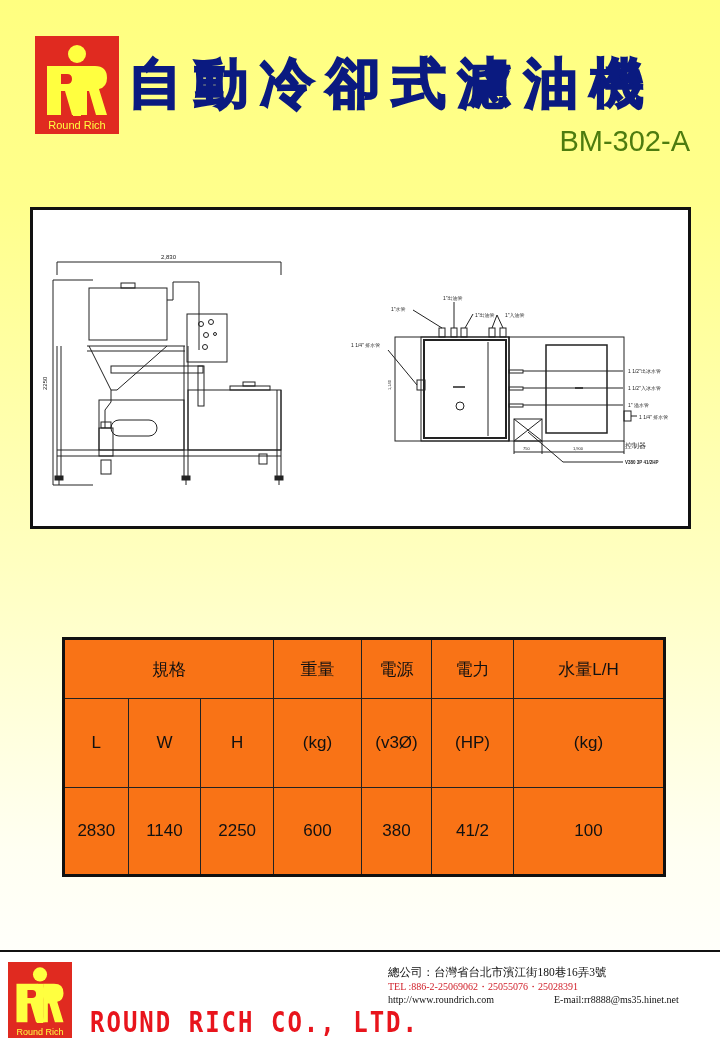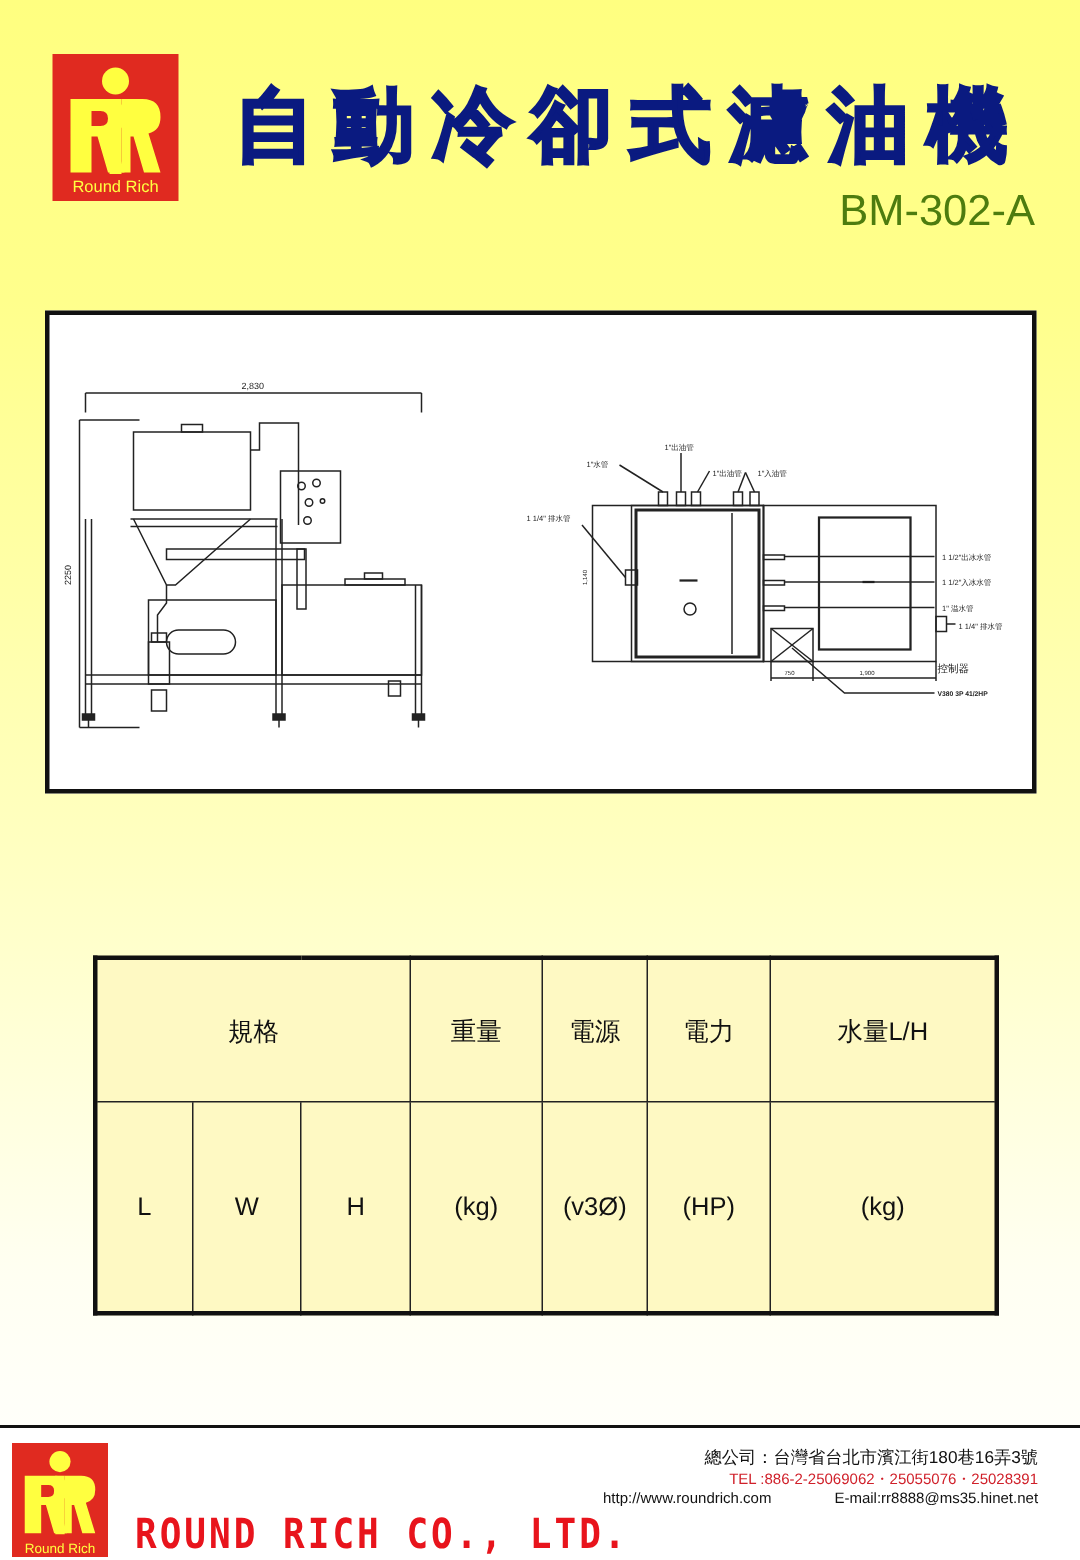--- a/index.html
+++ b/index.html
@@ -16,34 +16,34 @@
   .logo svg { position: absolute; left: 8px; top: 6px; }
   .logo .logo-text {
     position: absolute; left: 0; right: 0; bottom: 3px; text-align: center;
     color: #ffff40; font-size: 11px; font-family: "Liberation Sans", sans-serif;
   }
   .title {
     position: absolute; left: 128px; top: 48px; width: 560px;
     font-family: "DejaVu Sans", sans-serif; font-weight: bold;
     font-size: 54px; letter-spacing: 12px; color: #0a1a80;
     -webkit-text-stroke: 2px #0a1a80;
-    line-height: 72px; white-space: nowrap; margin-left: 28px;
+    line-height: 72px; white-space: nowrap;
   }
   .model {
     position: absolute; right: 30px; top: 125px;
     font-size: 29px; font-family: "Liberation Sans", sans-serif; color: #4d7c0f;
   }
   .drawing-box {
     position: absolute; left: 30px; top: 207px; width: 661px; height: 322px;
     background: #fff; border: 3px solid #111;
   }
   .drawing-box svg { position: absolute; left: 0; top: 0; }
   .spec-table {
     position: absolute; left: 62px; top: 637px; width: 604px; height: 240px;
-    border: 3px solid #111; border-collapse: collapse; background: #fef9c3;
+    border: 3px solid #111; border-collapse: collapse; background: #f97316;
   }
   .spec-table td {
     border: 1px solid #222; text-align: center; vertical-align: middle;
     font-size: 17px; color: #111; font-family: "Liberation Sans", sans-serif;
   }
   .spec-table tr.r1 { height: 60px; }
   .spec-table tr.r2 { height: 88px; }
   .spec-table tr.r3 { height: 88px; }
   .footer {
     position: absolute; left: 0; top: 950px; width: 720px; height: 90px;
@@ -60,26 +60,26 @@
   .company-cn {
     position: absolute; left: 82px; top: 10px; font-size: 33px; font-weight: bold;
     color: #e8141c; font-family: "DejaVu Sans", sans-serif; letter-spacing: 2px; white-space: nowrap;
   }
   .company-en {
     position: absolute; left: 90px; top: 55px; font-size: 24px; font-weight: bold;
     color: #e8141c; font-family: "DejaVu Sans Mono", monospace; letter-spacing: 2px; white-space: nowrap;
     transform: scaleY(1.15); transform-origin: top left;
   }
   .contact {
-    position: absolute; left: 402px; top: 14px; font-size: 10px; line-height: 13.5px;
-    color: #111; font-family: Liberation Sans, sans-serif; white-space: nowrap; text-align: right;
+    position: absolute; left: 388px; top: 14px; font-size: 10px; line-height: 13.5px;
+    color: #111; font-family: Liberation Serif, serif; white-space: nowrap;
   }
   .contact .addr-cn { font-size: 11.5px; }
   .contact .tel { color: #d0202a; }
-  .contact .web-row span.email { margin-left: 42px; }
+  .contact .web-row span.email { margin-left: 60px; }
 </style>
 </head>
 <body>
 
 <div class="logo">
   <svg width="68" height="74" viewBox="0 0 68 74">
     <circle cx="34" cy="12" r="9" fill="#ffff40"></circle>
     <path d="M4 24 h26 q10 0 10 12 q0 9 -8 11 l8 26 h-11 l-7 -24 h-4 v24 h-14 z M18 32 v10 h6 q5 0 5 -5 q0 -5 -5 -5 z" fill="#ffff40"></path>
     <path d="M38 24 h14 q12 0 12 12 q0 9 -8 11 l8 26 h-11 l-7 -24 h-2 v24 h-6 z" fill="#ffff40"></path>
     <rect x="30" y="24" width="8" height="50" fill="#ffff40"></rect>
@@ -218,20 +218,29 @@
     <td>水量L/H</td>
   </tr>
   <tr class="r2">
     <td style="width:64px">L</td>
     <td style="width:72px">W</td>
     <td style="width:72px">H</td>
     <td>(kg)</td>
     <td>(v3Ø)</td>
     <td>(HP)</td>
     <td>(kg)</td>
+  </tr>
+  <tr class="r3">
+    <td>2830</td>
+    <td>1140</td>
+    <td>2250</td>
+    <td>600</td>
+    <td>380</td>
+    <td>41/2</td>
+    <td>100</td>
   </tr>
 </tbody>
   </table>
 
 <div class="footer">
   <div class="f-logo">
     <svg width="54" height="58" viewBox="0 0 68 74">
       <circle cx="34" cy="12" r="9" fill="#ffff40"></circle>
       <path d="M4 24 h26 q10 0 10 12 q0 9 -8 11 l8 26 h-11 l-7 -24 h-4 v24 h-14 z M18 32 v10 h6 q5 0 5 -5 q0 -5 -5 -5 z" fill="#ffff40"></path>
       <path d="M38 24 h14 q12 0 12 12 q0 9 -8 11 l8 26 h-11 l-7 -24 h-2 v24 h-6 z" fill="#ffff40"></path>

